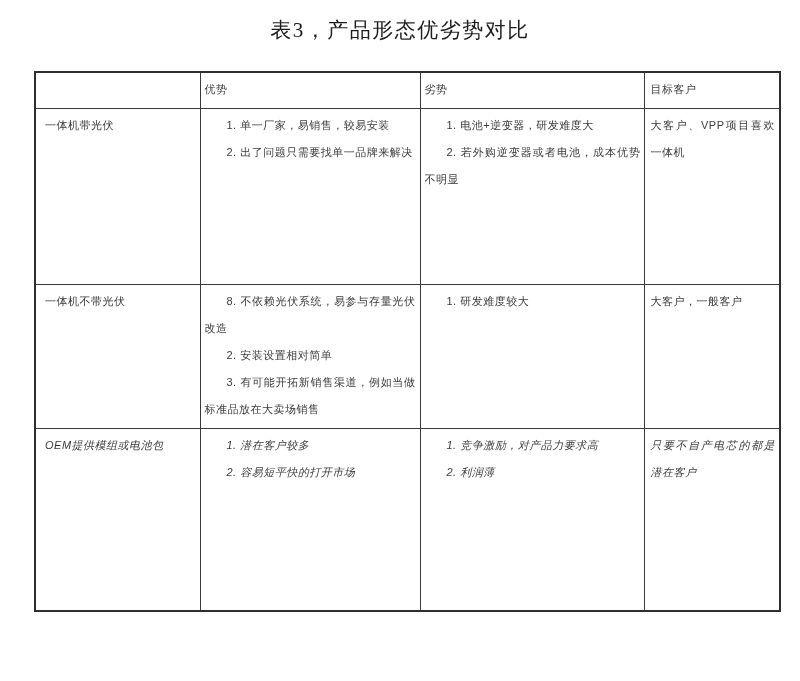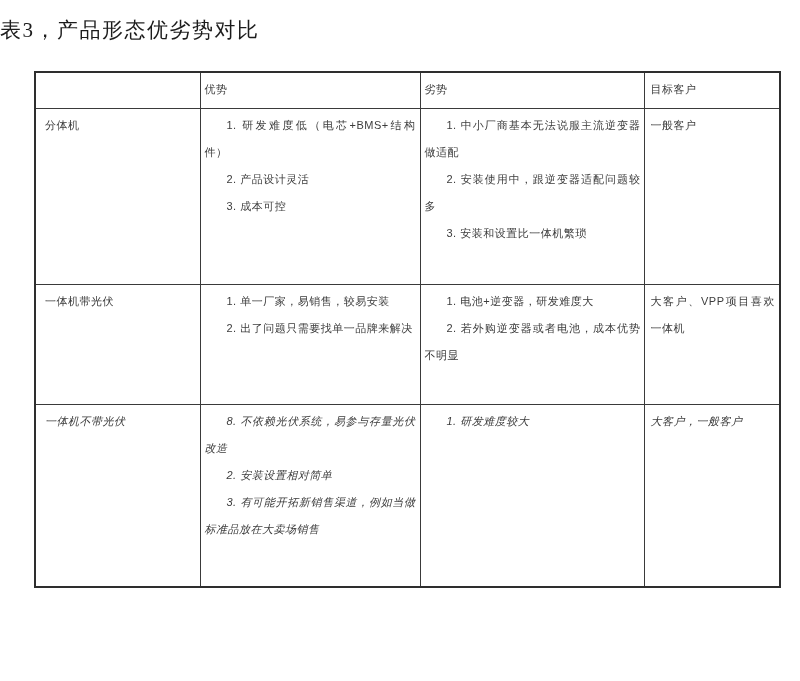--- a/index.html
+++ b/index.html
@@ -14,20 +14,21 @@
     overflow: hidden;
   }
   .page {
     position: relative;
     width: 800px;
     height: 681px;
     background: #ffffff;
   }
   .doc-title {
     margin: 15px 0 0 0;
+    text-align: center;
     font-family: "Liberation Serif", serif;
     font-size: 21px;
     font-weight: 400;
     color: #1c1c1c;
     letter-spacing: 1.5px;
     line-height: 30px;
   }
   table.cmp {
     border-collapse: collapse;
     table-layout: fixed;
@@ -84,38 +85,20 @@
       <tr>
         <th></th>
         <th>优势</th>
         <th>劣势</th>
         <th>目标客户</th>
       </tr>
     </thead>
     <tbody>
         <tr>
           <td>
-            <p>分体机</p>
-          </td>
-          <td>
-            <p class="item">1. 研发难度低（电芯+BMS+结构件）</p>
-            <p class="item">2. 产品设计灵活</p>
-            <p class="item">3. 成本可控</p>
-          </td>
-          <td>
-            <p class="item">1. 中小厂商基本无法说服主流逆变器做适配</p>
-            <p class="item">2. 安装使用中，跟逆变器适配问题较多</p>
-            <p class="item">3. 安装和设置比一体机繁琐</p>
-          </td>
-          <td>
-            <p>一般客户</p>
-          </td>
-        </tr>
-        <tr>
-          <td>
             <p>一体机带光伏</p>
           </td>
           <td>
             <p class="item">1. 单一厂家，易销售，较易安装</p>
             <p class="item">2. 出了问题只需要找单一品牌来解决</p>
           </td>
           <td>
             <p class="item">1. 电池+逆变器，研发难度大</p>
             <p class="item">2. 若外购逆变器或者电池，成本优势不明显</p>
           </td>
@@ -132,16 +115,32 @@
             <p class="item">2. 安装设置相对简单</p>
             <p class="item">3. 有可能开拓新销售渠道，例如当做标准品放在大卖场销售</p>
           </td>
           <td>
             <p class="item">1. 研发难度较大</p>
           </td>
           <td>
             <p>大客户，一般客户</p>
           </td>
         </tr>
+        <tr>
+          <td>
+            <p>OEM提供模组或电池包</p>
+          </td>
+          <td>
+            <p class="item">1. 潜在客户较多</p>
+            <p class="item">2. 容易短平快的打开市场</p>
+          </td>
+          <td>
+            <p class="item">1. 竞争激励，对产品力要求高</p>
+            <p class="item">2. 利润薄</p>
+          </td>
+          <td>
+            <p>只要不自产电芯的都是潜在客户</p>
+          </td>
+        </tr>
       </tbody>
   </table>
 
 </div>
 
 </body></html>

